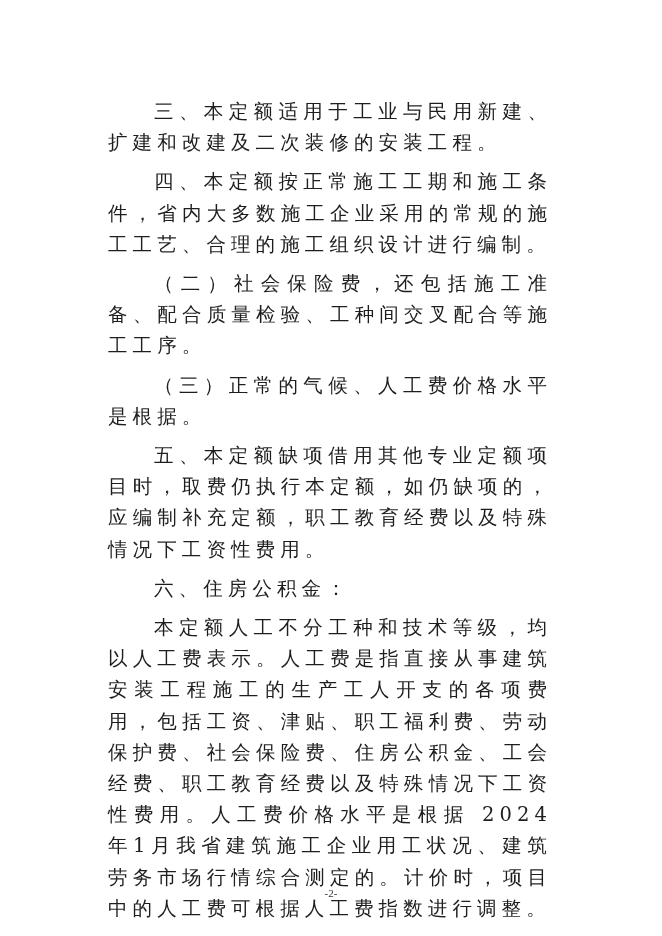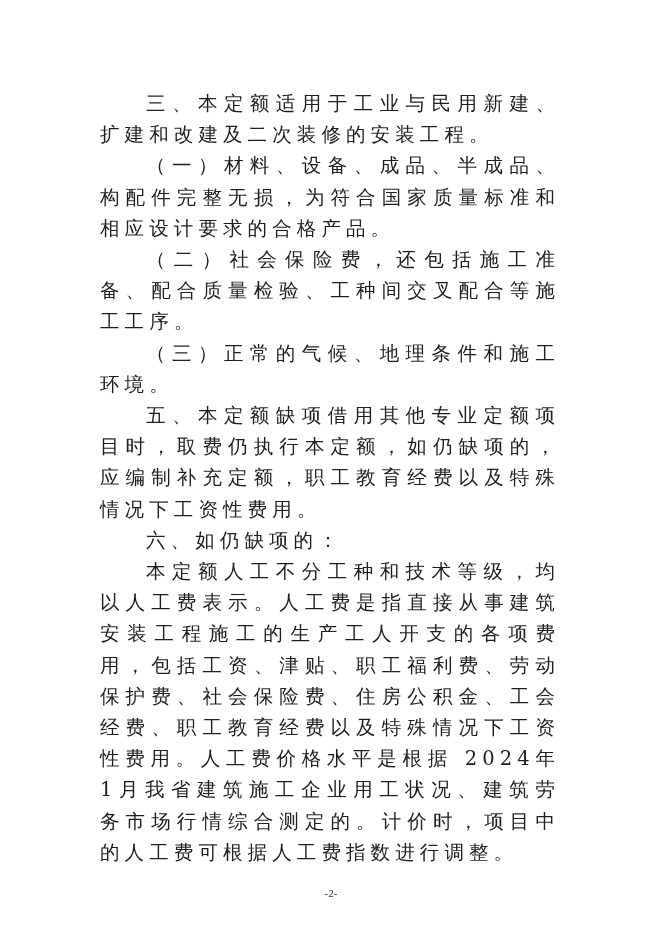--- a/index.html
+++ b/index.html
@@ -6,35 +6,35 @@
   body { width: 662px; height: 936px; position: relative; overflow: hidden; }
   .page {
     position: absolute; left: 0; top: 0; width: 662px; height: 936px; background: #fff;
   }
   .content {
     position: absolute; left: 100px; top: 88px; width: 460px;
     font-family: "DejaVu Serif", "Liberation Serif", serif;
     font-size: 19.5px; line-height: 31.2px; color: #1e1e1e;
     letter-spacing: 5.1px;
   }
-  .para { margin: 0; text-align: justify; text-align-last: left; word-break: break-all; }
+  .para { margin: 8px; text-align: justify; text-align-last: left; word-break: break-all; }
   .indent { text-indent: 46px; }
   .footer {
     position: absolute; left: 0; width: 662px; top: 887px; text-align: center;
     font-family: "Liberation Serif", serif; font-size: 11px; color: #333;
   }
 </style>
 </head>
 <body>
 
 <div class="page">
   <div class="content">
     <p class="para indent">三、本定额适用于工业与民用新建、扩建和改建及二次装修的安装工程。</p>
-    <p class="para indent">（一）材料、设备、成品、半成品、构配件完整无损，为符合国家质量标准和相应设计要求的合格产品。</p>
+    <p class="para indent">四、本定额按正常施工工期和施工条件，省内大多数施工企业采用的常规的施工工艺、合理的施工组织设计进行编制。</p>
     <p class="para indent">（二）社会保险费，还包括施工准备、配合质量检验、工种间交叉配合等施工工序。</p>
-    <p class="para indent">（三）正常的气候、地理条件和施工环境。</p>
+    <p class="para indent">（三）正常的气候、人工费价格水平是根据。</p>
     <p class="para indent">五、本定额缺项借用其他专业定额项目时，取费仍执行本定额，如仍缺项的，应编制补充定额，职工教育经费以及特殊情况下工资性费用。</p>
-    <p class="para indent">六、如仍缺项的：</p>
+    <p class="para indent">六、住房公积金：</p>
     <p class="para indent">本定额人工不分工种和技术等级，均以人工费表示。人工费是指直接从事建筑安装工程施工的生产工人开支的各项费用，包括工资、津贴、职工福利费、劳动保护费、社会保险费、住房公积金、工会经费、职工教育经费以及特殊情况下工资性费用。人工费价格水平是根据 2024年1月我省建筑施工企业用工状况、建筑劳务市场行情综合测定的。计价时，项目中的人工费可根据人工费指数进行调整。</p>
 
   </div>
   <div class="footer">-2-</div>
 </div>
 
 </body></html>

